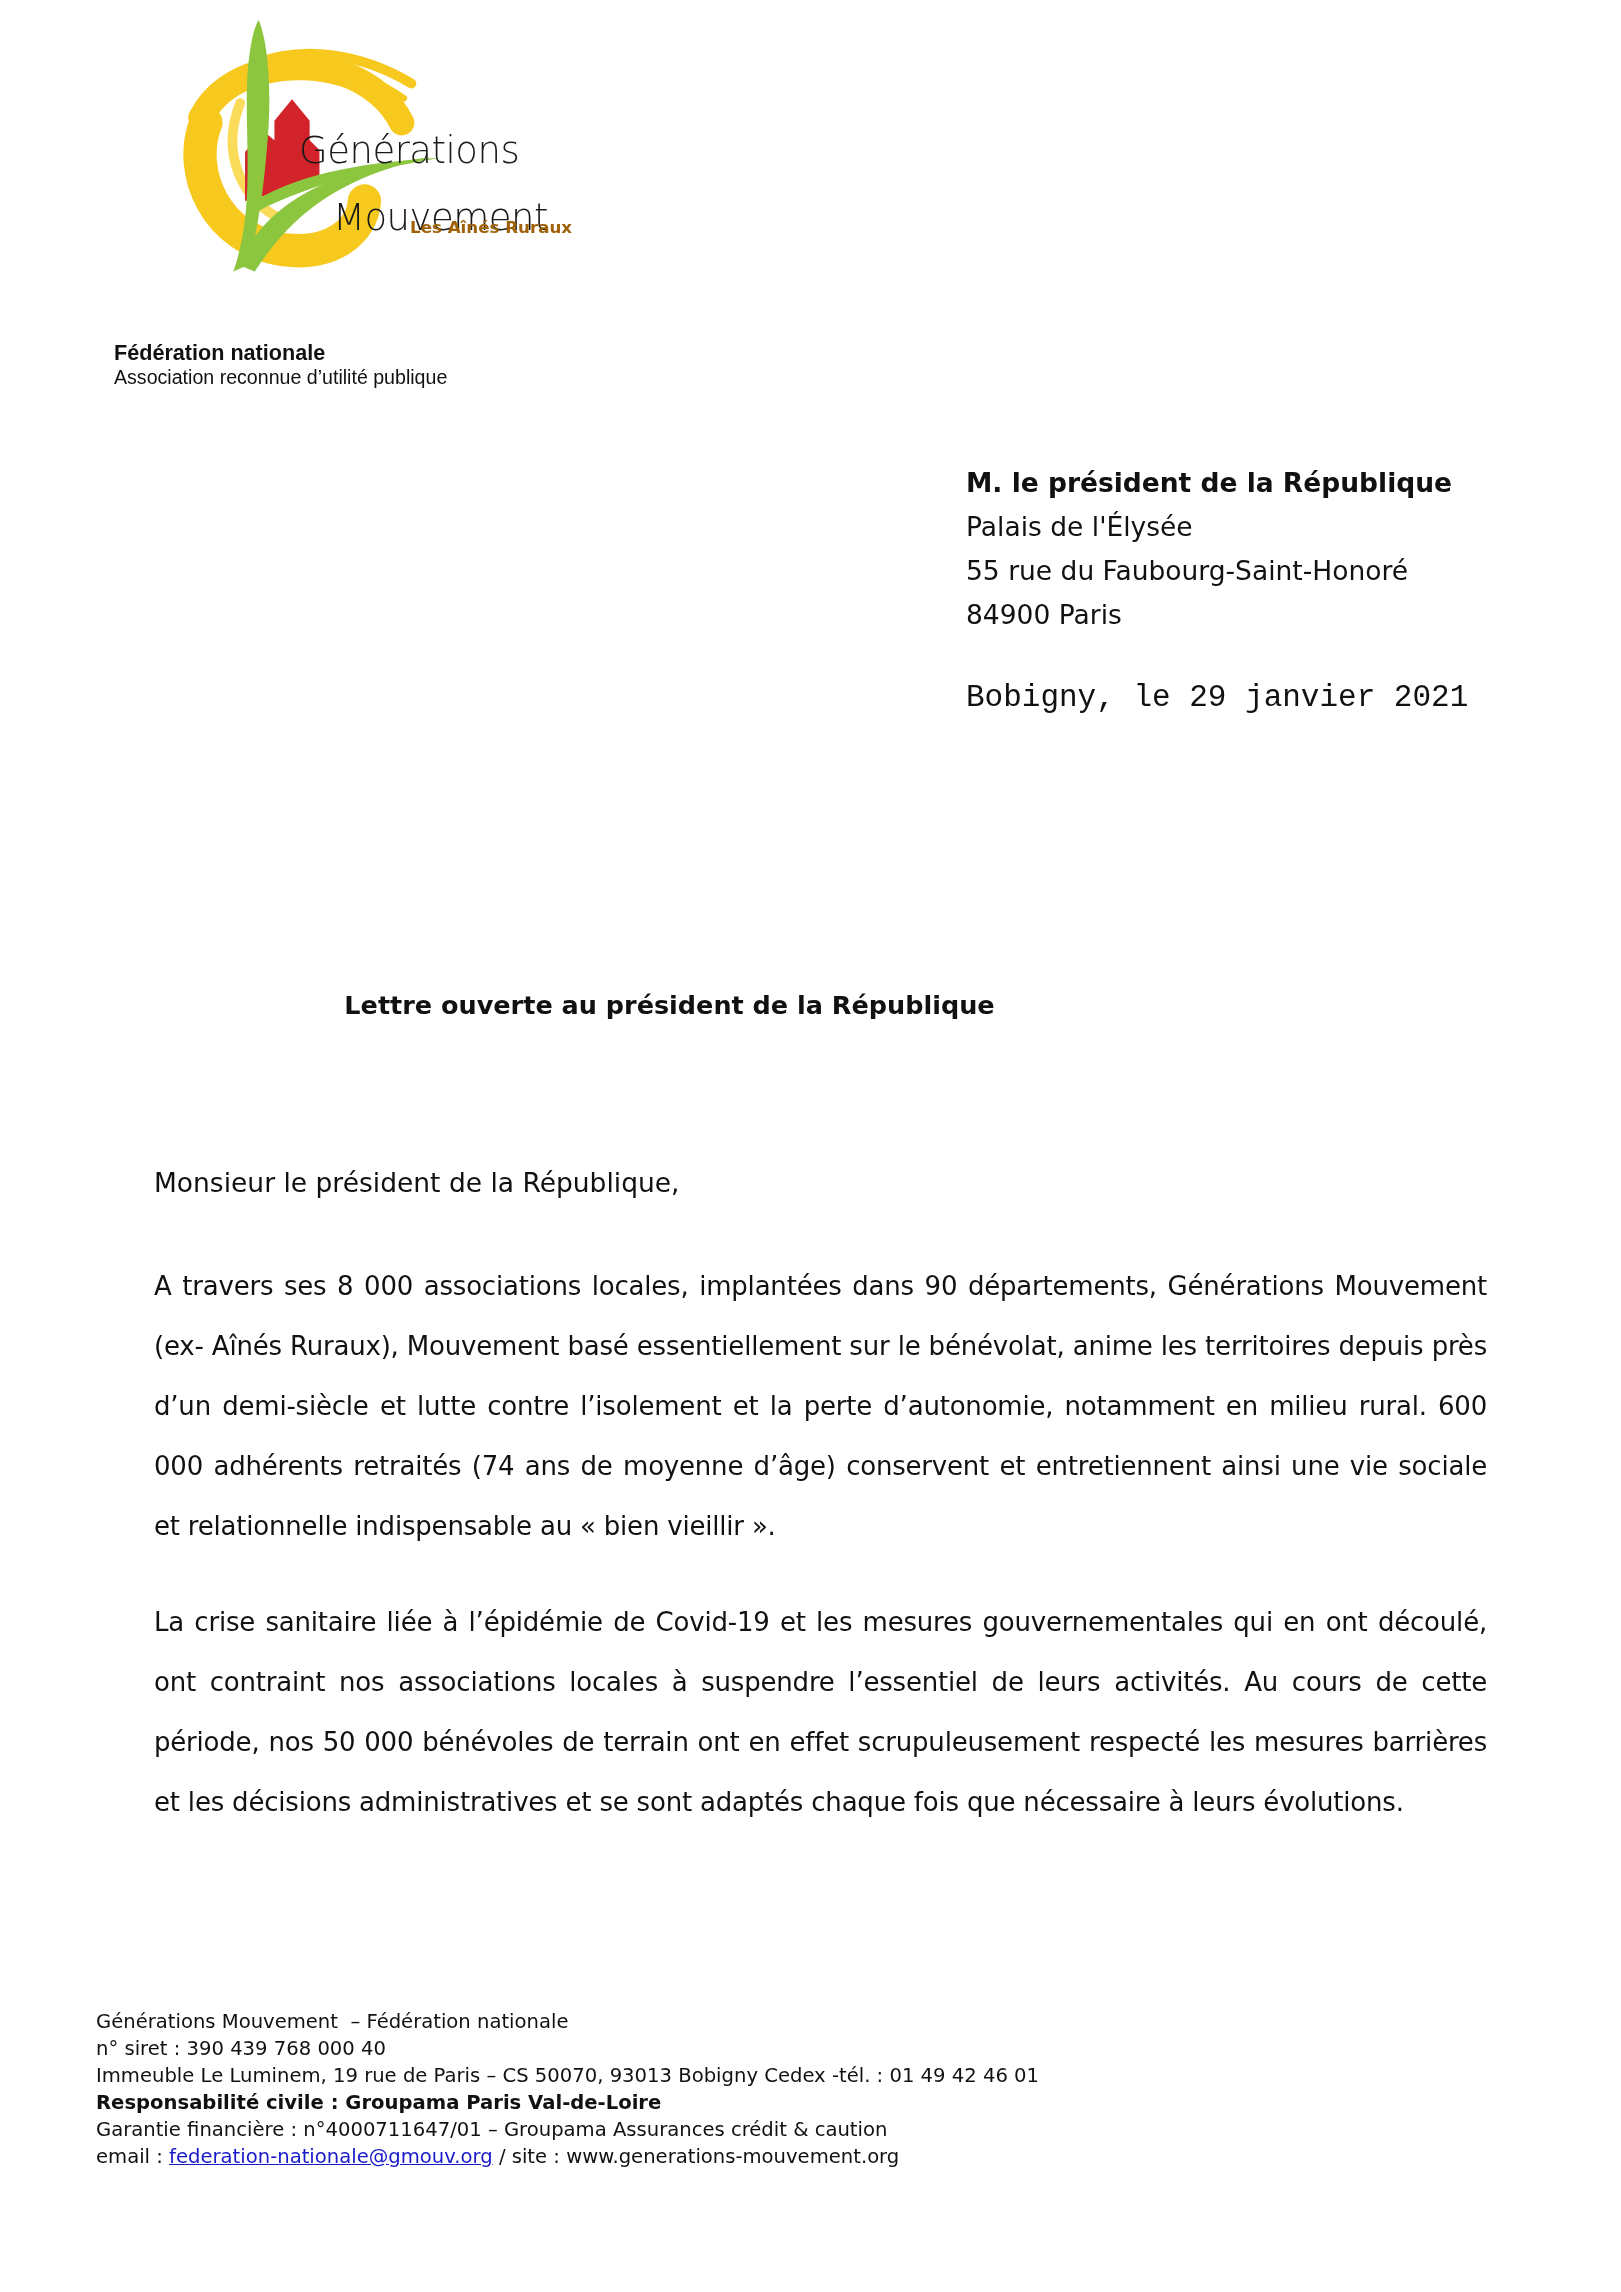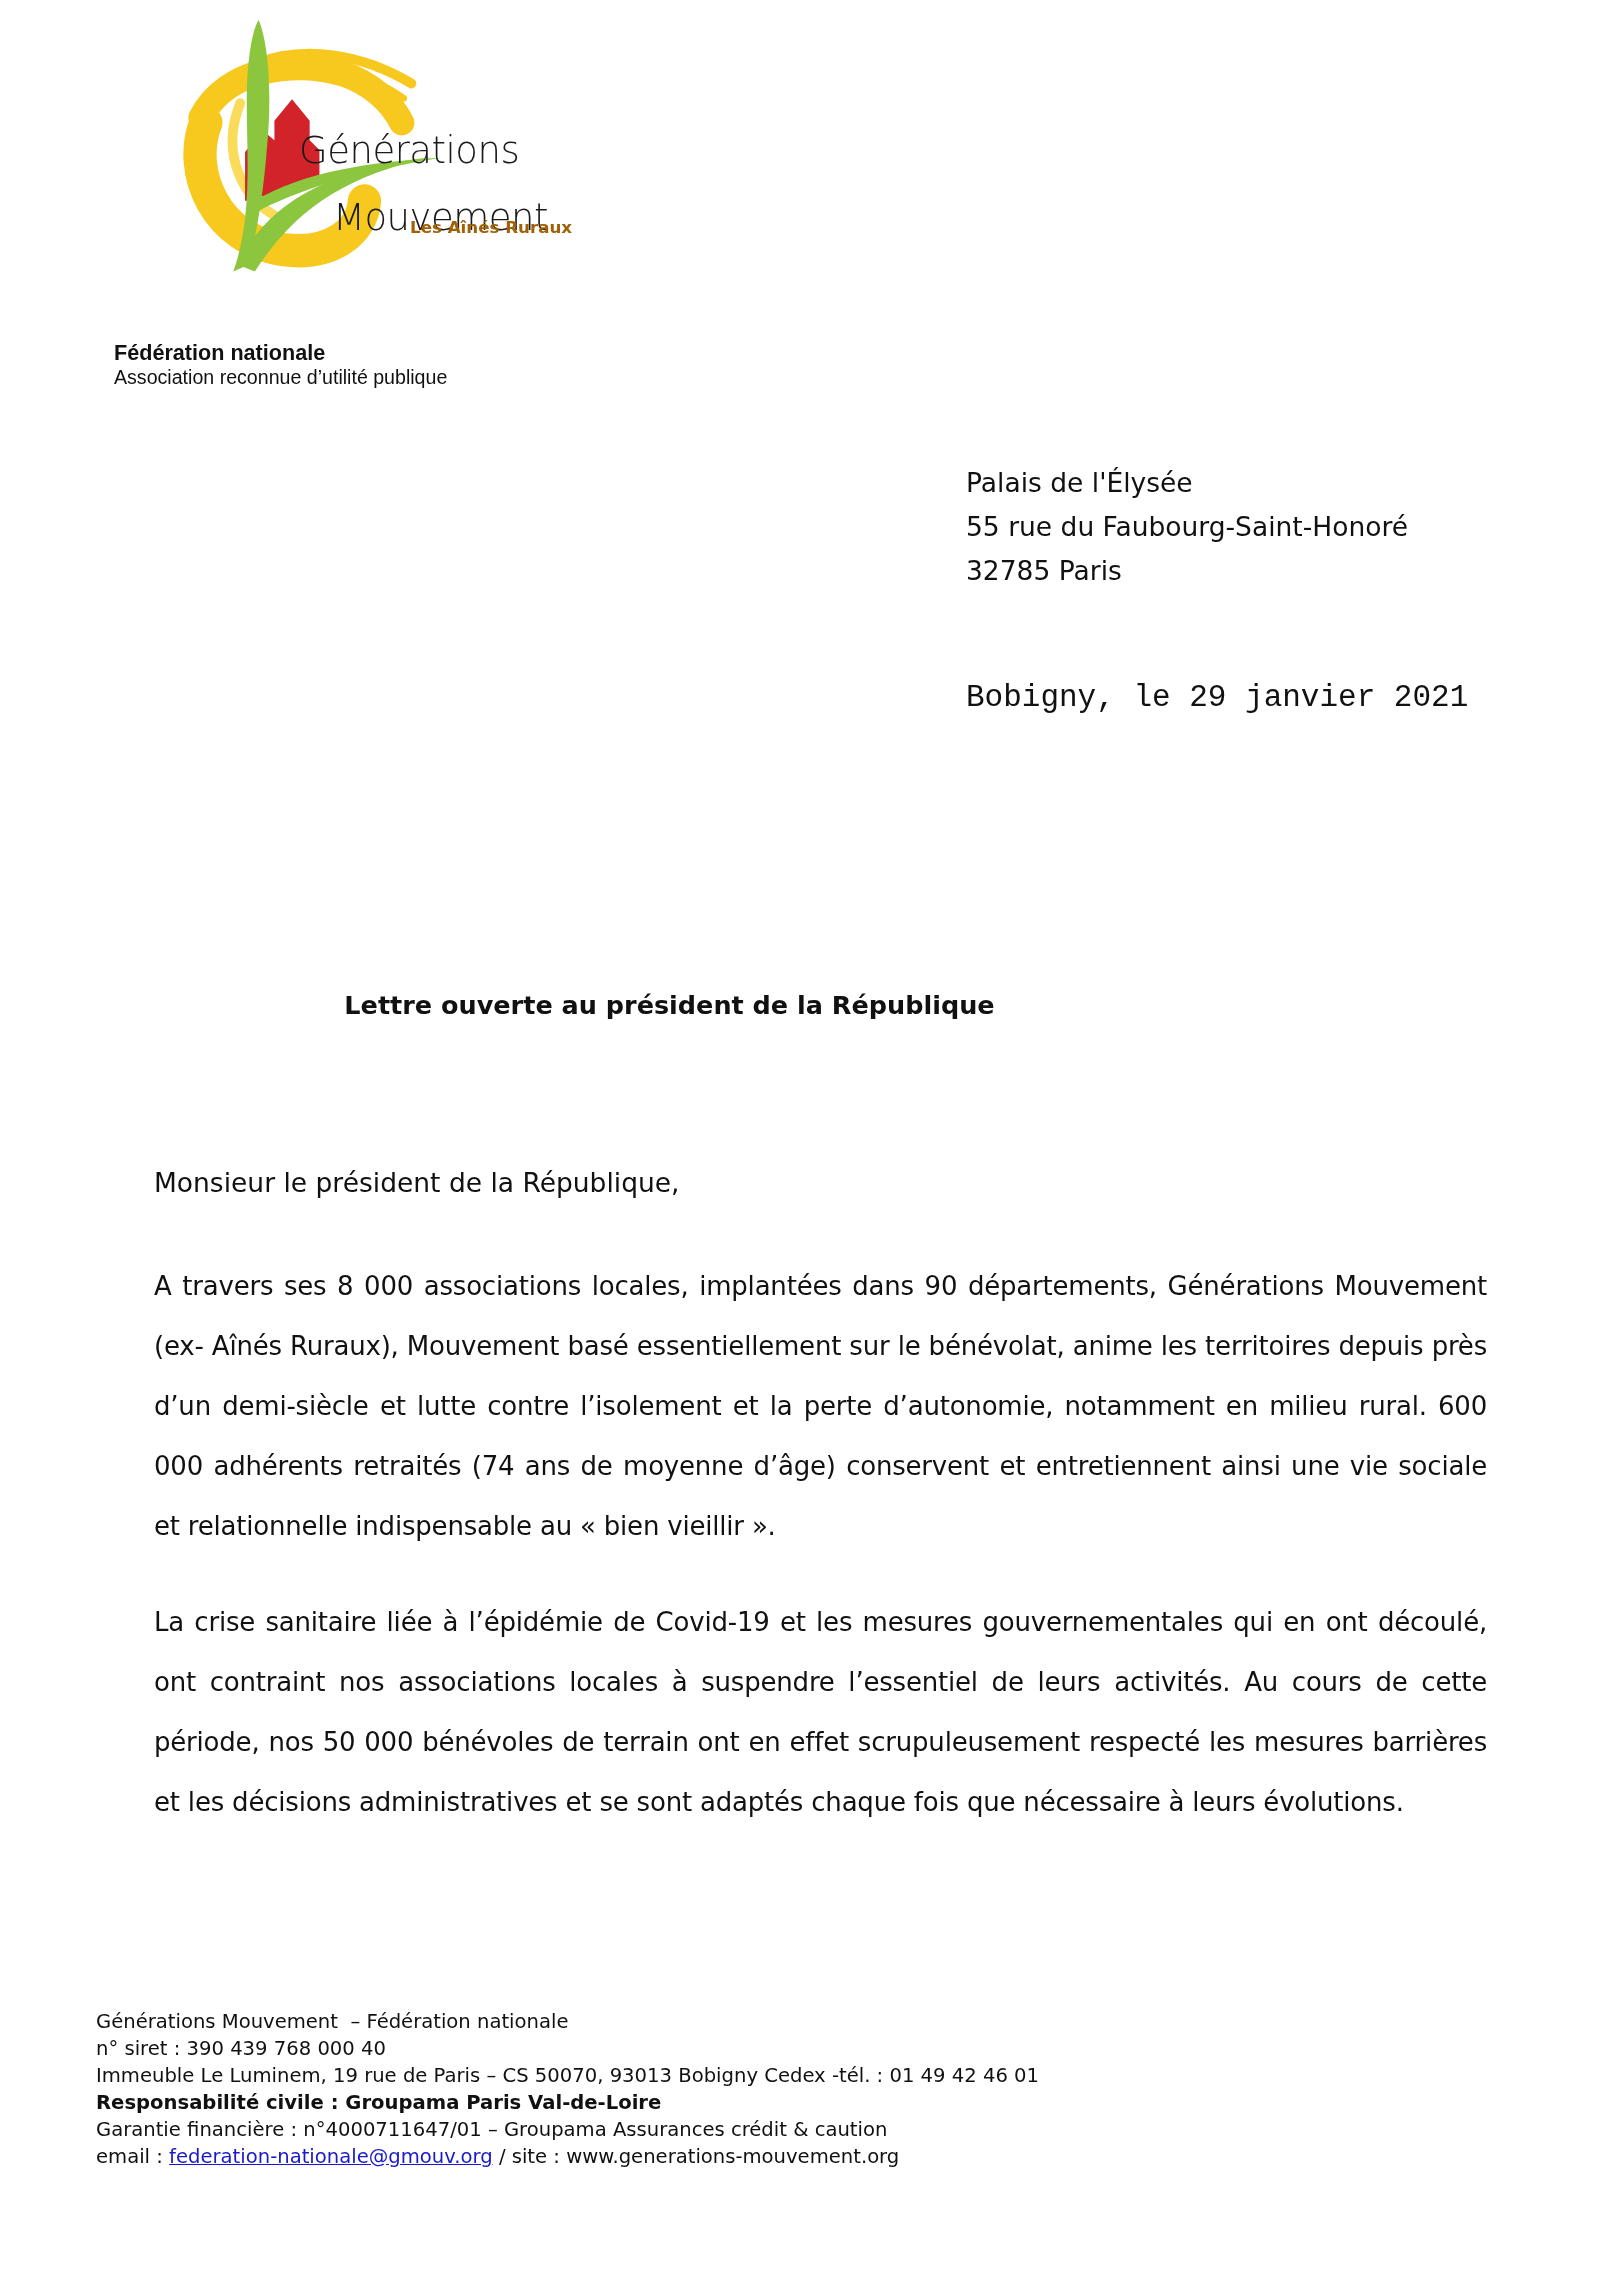--- a/index.html
+++ b/index.html
@@ -82,23 +82,24 @@
   <span id="logo-mouvement" class="logo-word">Mouvement</span>
   <span id="logo-tagline">Les Aînés Ruraux</span>
 </div>
 
 <div id="fed-block" class="abs">
   <div id="fed-title">Fédération nationale</div>
   <div id="fed-sub">Association reconnue d’utilité publique</div>
 </div>
 
 <div id="recipient" class="abs">
+  <div class="bold">M. le président de la République</div>
   <div>Palais de l'Élysée</div>
   <div>55 rue du Faubourg-Saint-Honoré</div>
-  <div>32785 Paris</div>
+  <div>84900 Paris</div>
 </div>
 
 <div id="date-line" class="abs">Bobigny, le 29 janvier 2021</div>
 
 <div id="letter-title" class="abs">Lettre ouverte au président de la République</div>
 
 <div id="salutation" class="abs">Monsieur le président de la République,</div>
 <div id="para1" class="abs para">A travers ses 8 000 associations locales, implantées dans 90 départements, Générations Mouvement (ex- Aînés Ruraux), Mouvement basé essentiellement sur le bénévolat, anime les territoires depuis près d’un demi-siècle et lutte contre l’isolement et la perte d’autonomie, notamment en milieu rural. 600 000 adhérents retraités (74 ans de moyenne d’âge) conservent et entretiennent ainsi une vie sociale et relationnelle indispensable au « bien vieillir ».</div>
 <div id="para2" class="abs para">La crise sanitaire liée à l’épidémie de Covid-19 et les mesures gouvernementales qui en ont découlé, ont contraint nos associations locales à suspendre l’essentiel de leurs activités. Au cours de cette période, nos 50 000 bénévoles de terrain ont en effet scrupuleusement respecté les mesures barrières et les décisions administratives et se sont adaptés chaque fois que nécessaire à leurs évolutions.</div>
 

